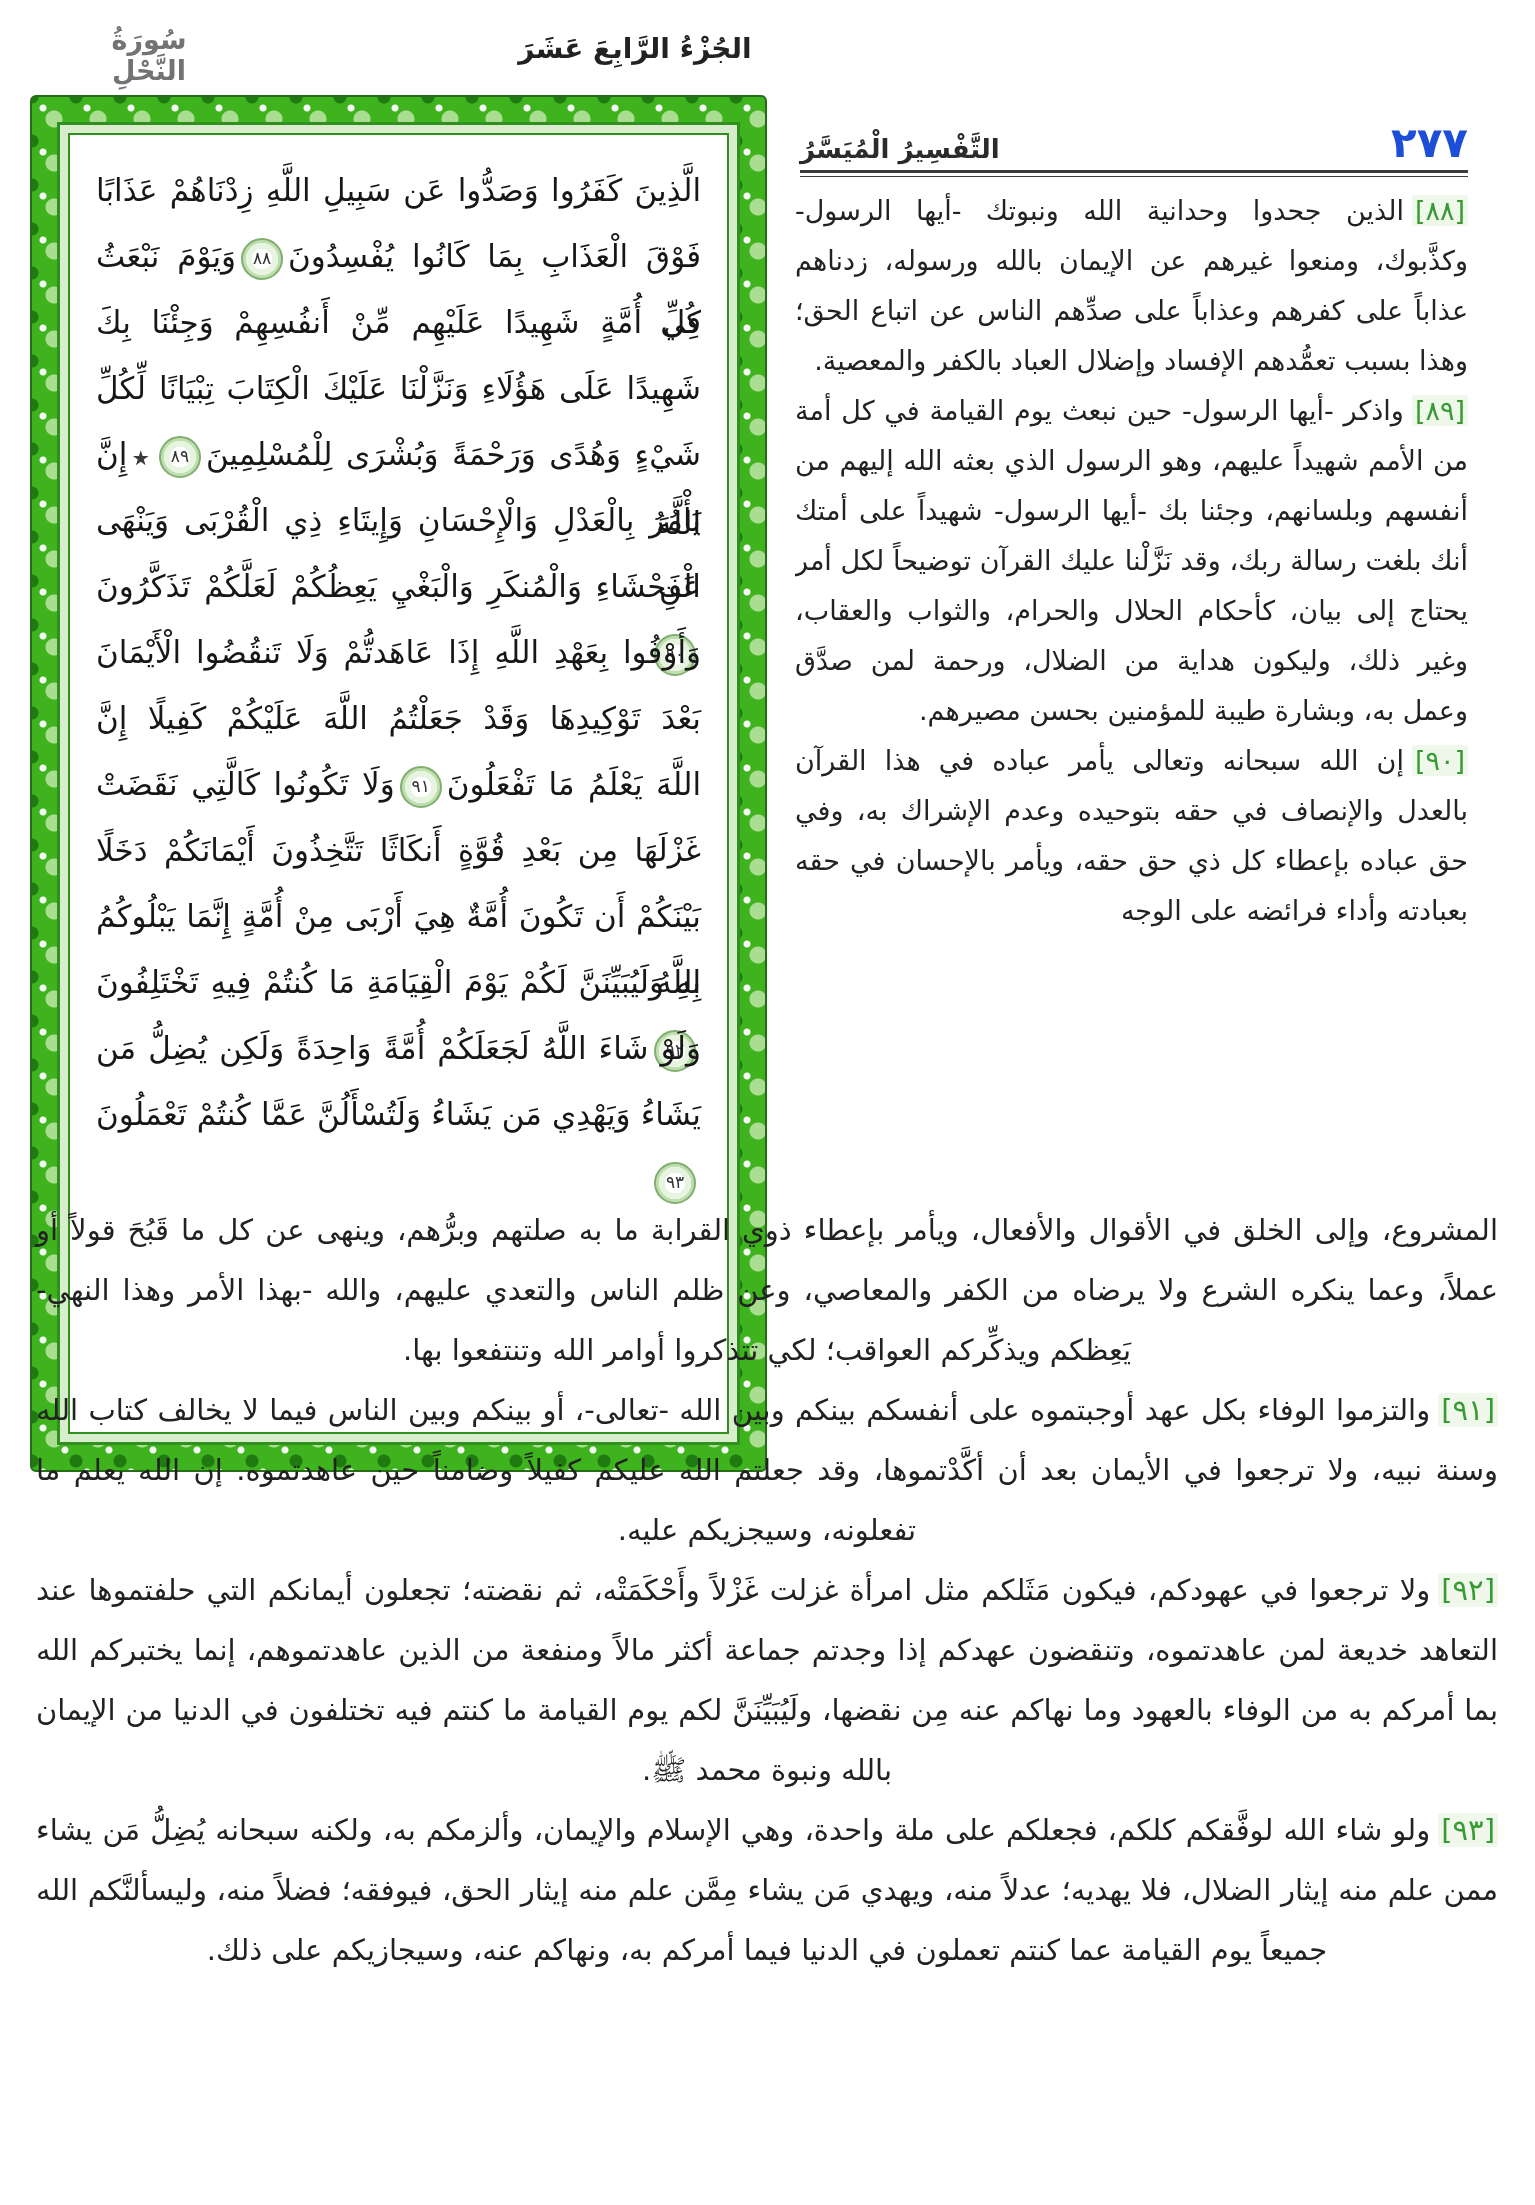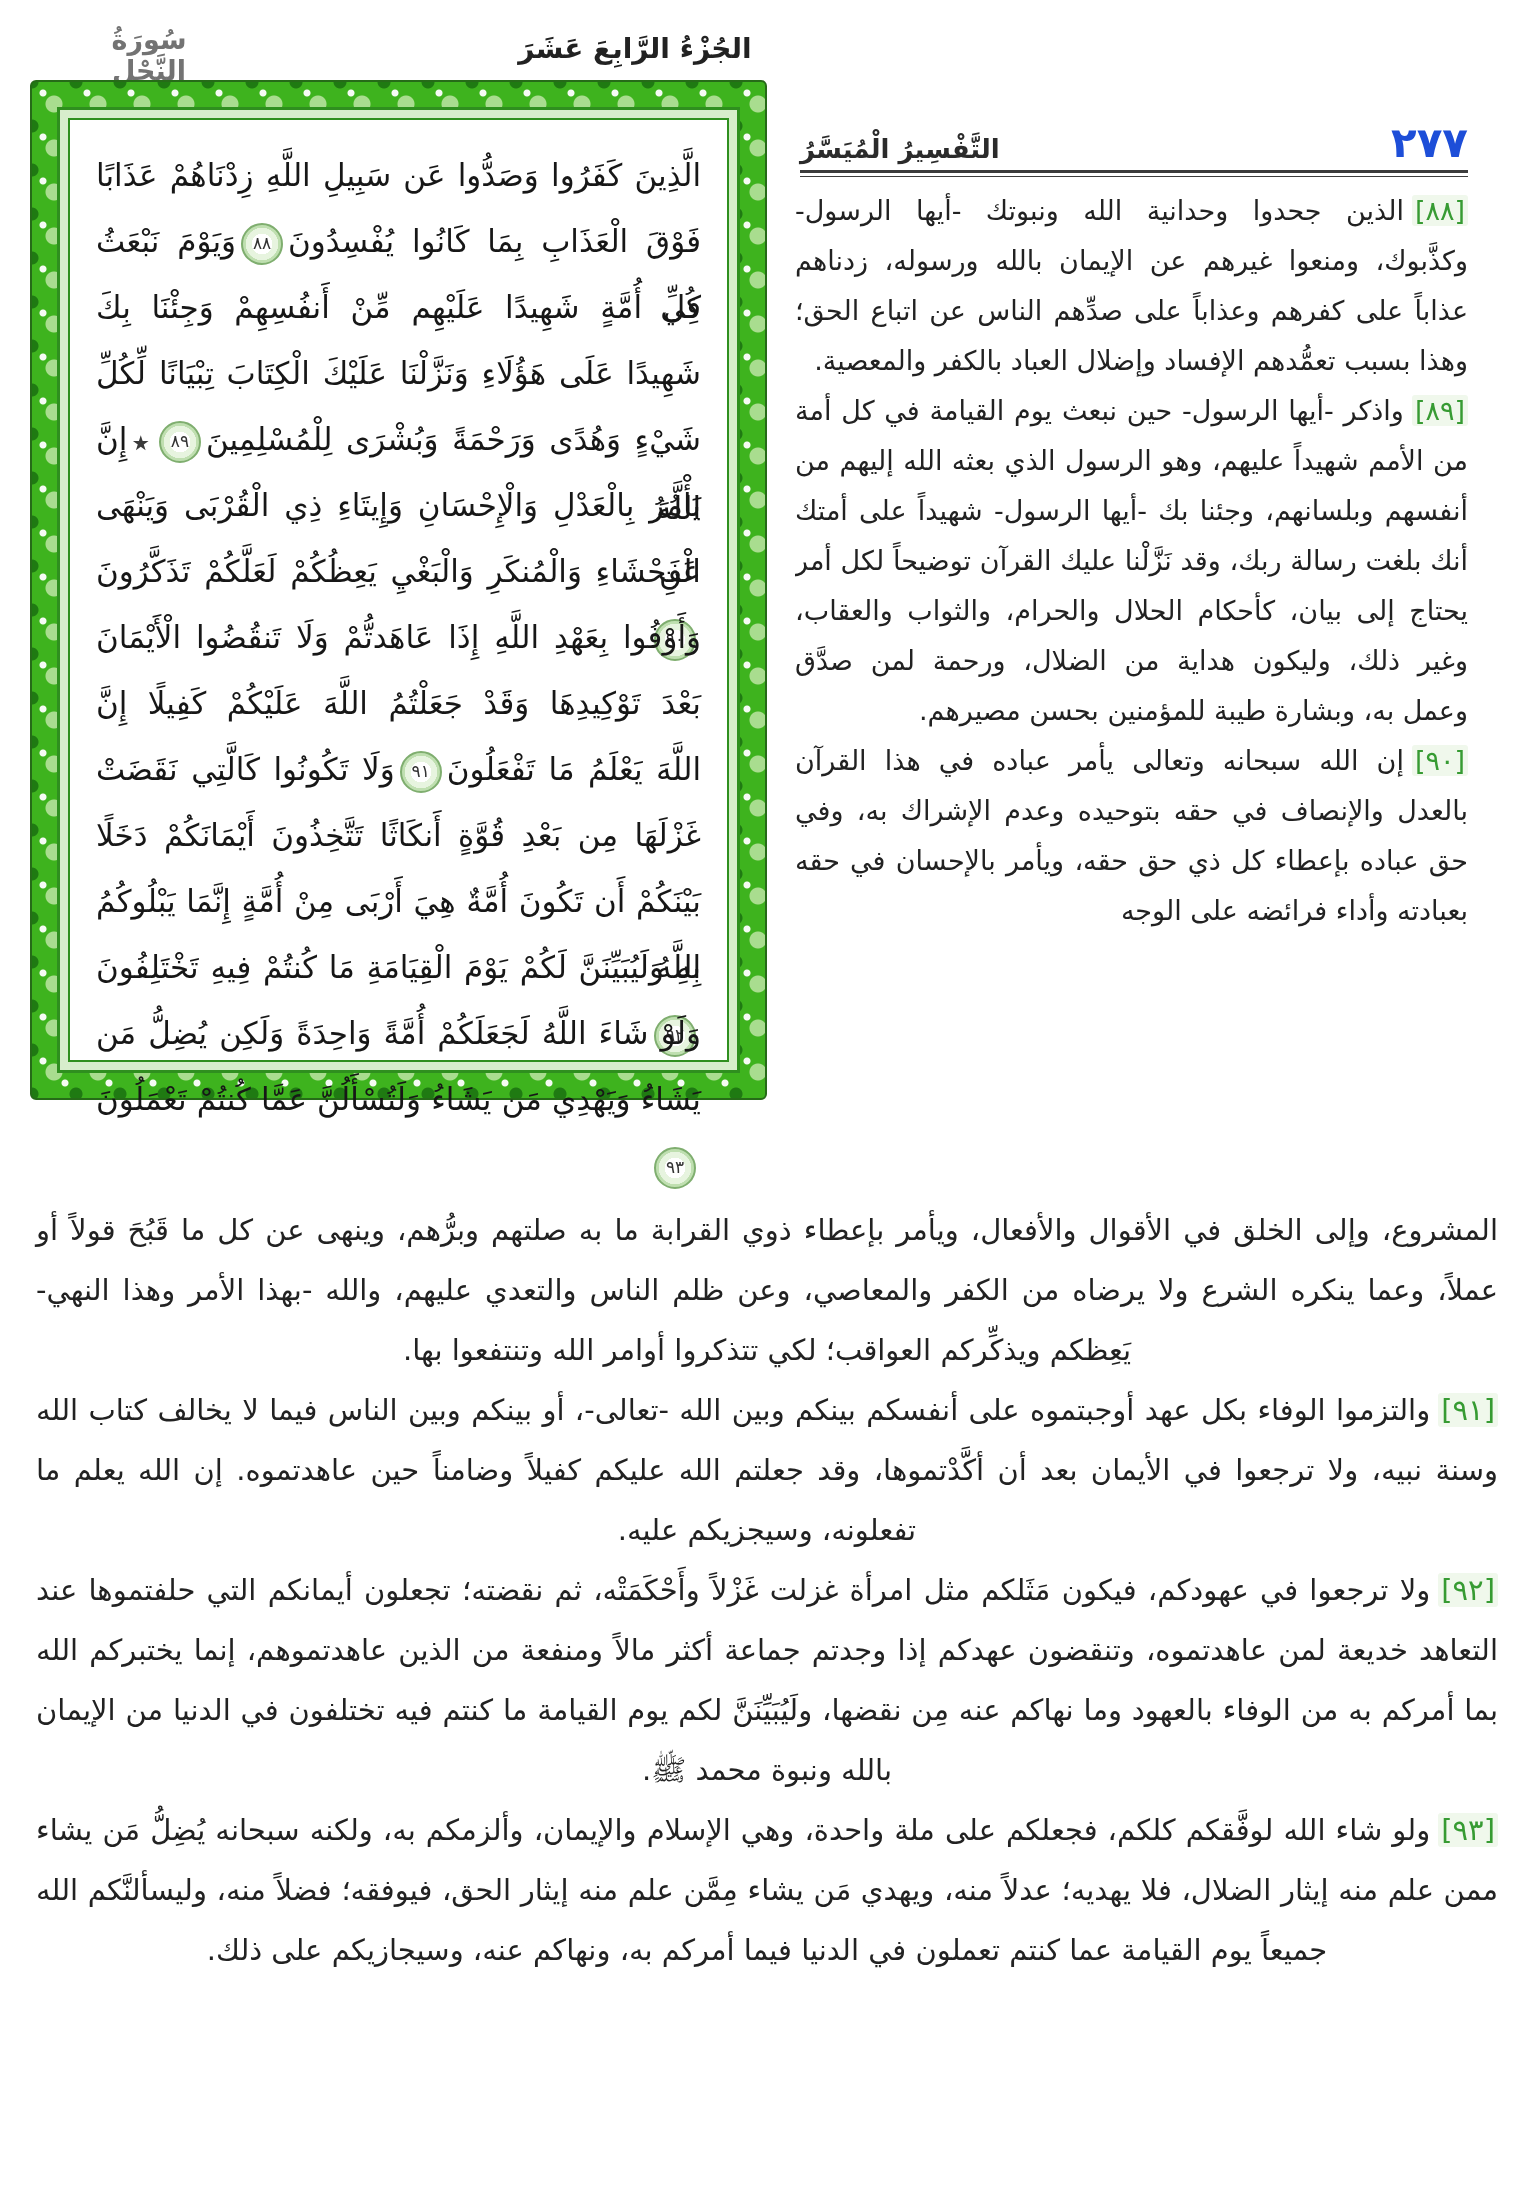--- a/index.html
+++ b/index.html
@@ -21,21 +21,21 @@
     display:flex;justify-content:space-between;align-items:flex-end;
     border-bottom:3px solid #3c3c3c;padding-bottom:6px;
   }
   .tafsir-header::after{
     content:"";position:absolute;left:0;right:0;bottom:-7px;height:1px;background:#3c3c3c;
   }
   .page-number{font-size:42px;font-weight:bold;line-height:1;color:#1d4ed8;}
   .tafsir-title{font-size:26px;font-weight:bold;color:#2b2b2b;}
   
   .quran-frame{
-    position:absolute;top:80px;left:30px;width:737px;height:1020px;border-radius:12px;
+    position:absolute;top:95px;left:30px;width:737px;height:1377px;border-radius:12px;
   }
   .frame-ornament{
     position:absolute;inset:0;border:2px solid #266b18;border-radius:6px;
     background-color:#3eb31e;
     background-image:
       radial-gradient(circle at 11px 11px, rgba(255,255,255,.95) 3px, transparent 4px),
       radial-gradient(circle at 33px 33px, rgba(255,255,255,.95) 3px, transparent 4px),
       radial-gradient(circle at 22px 22px, #a9dd8f 8px, transparent 9px),
       radial-gradient(circle at 0px 0px, #1f7a12 6px, transparent 7px),
       radial-gradient(circle at 44px 0px, #1f7a12 6px, transparent 7px),

